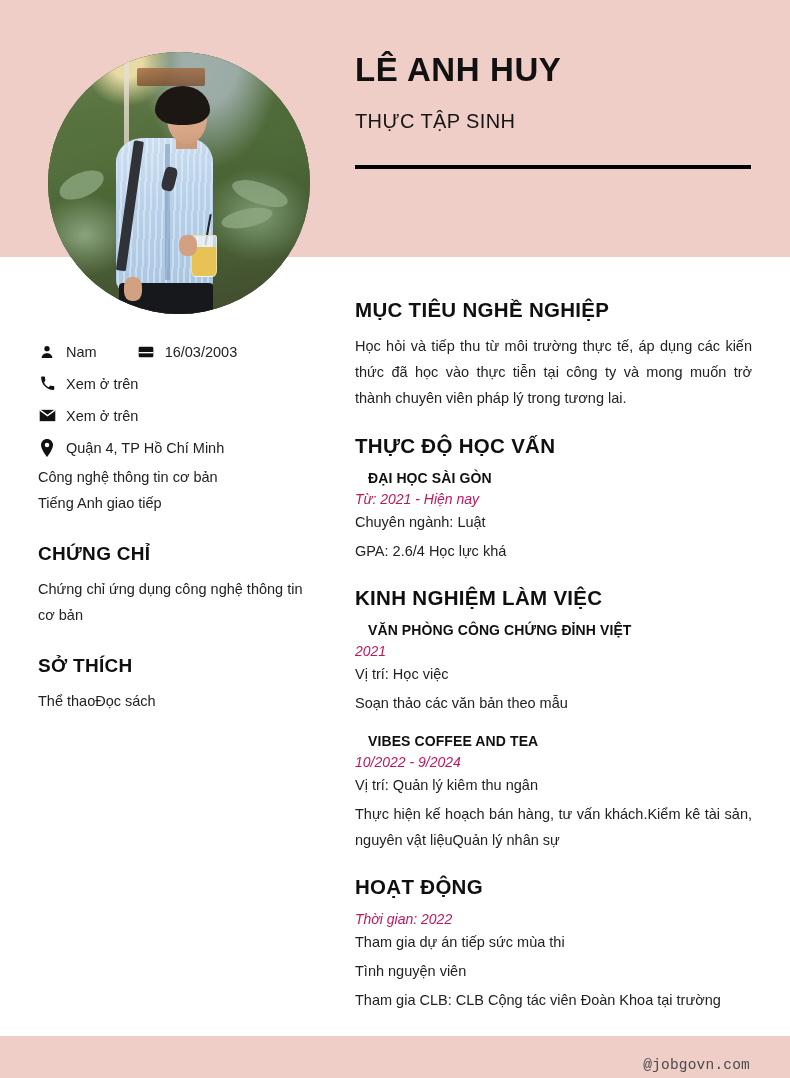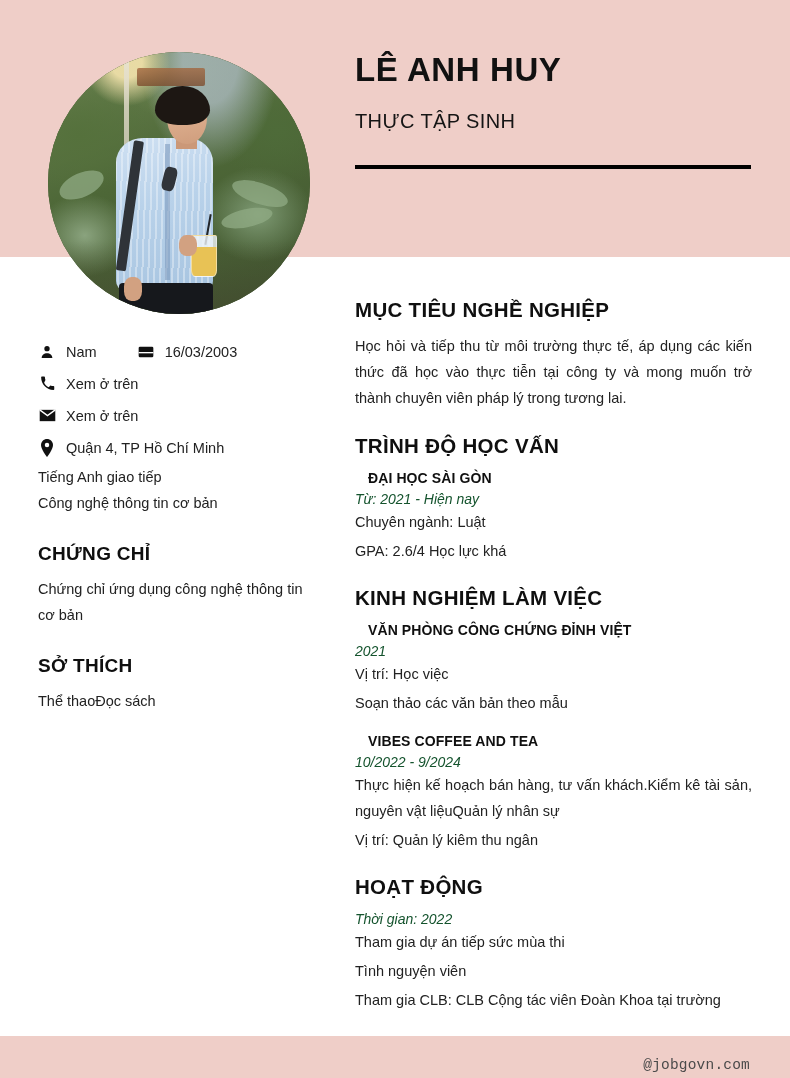--- a/index.html
+++ b/index.html
@@ -343,21 +343,21 @@
     font-size: 14px;
     font-weight: 700;
     letter-spacing: 0.1px;
     color: #0f0f0f;
     margin-top: 2px;
     margin-left: 13px;
   }
   .r-date {
     font-size: 14px;
     font-style: italic;
-    color: #14532d;
+    color: #be185d;
     margin-top: 5px;
   }
   .r-line {
     font-size: 14.5px;
     color: #222;
     line-height: 1.78;
     margin-top: 3px;
   }
   .r-line.justify { text-align: justify; }
   .entry { margin-bottom: 16px; }
@@ -455,40 +455,40 @@
               <path d="M9 0C4.6 0 1 3.6 1 8c0 6 8 16 8 16s8-10 8-16c0-4.4-3.6-8-8-8z"></path>
               <circle cx="9" cy="8" r="3" fill="#ffffff"></circle>
             </svg>
           </span>
           <span class="contact-text">Quận 4, TP Hồ Chí Minh</span>
         </div>
       </div>
 
     </div>
 
+    <div class="sb-line">Công nghệ thông tin cơ bản</div>
     <div class="sb-line">Tiếng Anh giao tiếp</div>
-    <div class="sb-line">Công nghệ thông tin cơ bản</div>
 
     <div class="sb-heading">CHỨNG CHỈ</div>
     <div class="sb-line">Chứng chỉ ứng dụng công nghệ thông tin cơ bản</div>
 
     <div class="sb-heading">SỞ THÍCH</div>
     <div class="sb-line">Thể thaoĐọc sách</div>
 
   </div>
 
   <div class="right-col">
 
     <div class="r-section">
       <div class="r-heading">MỤC TIÊU NGHỀ NGHIỆP</div>
       <div class="r-para">Học hỏi và tiếp thu từ môi trường thực tế, áp dụng các kiến thức đã học vào thực tiễn tại công ty và mong muốn trở thành chuyên viên pháp lý trong tương lai.</div>
     </div>
 
     <div class="r-section">
-      <div class="r-heading">TRÌNH ĐỘ HỌC VẤN</div>
+      <div class="r-heading">THỰC ĐỘ HỌC VẤN</div>
       <div class="entry">
         <div class="r-sub">ĐẠI HỌC SÀI GÒN</div>
         <div class="r-date">Từ: 2021 - Hiện nay</div>
         <div class="r-line">Chuyên ngành: Luật</div>
         <div class="r-line">GPA: 2.6/4 Học lực khá</div>
       </div>
     </div>
 
     <div class="r-section">
       <div class="r-heading">KINH NGHIỆM LÀM VIỆC</div>
@@ -496,22 +496,22 @@
       <div class="entry">
         <div class="r-sub">VĂN PHÒNG CÔNG CHỨNG ĐỈNH VIỆT</div>
         <div class="r-date">2021</div>
         <div class="r-line">Vị trí: Học việc</div>
         <div class="r-line">Soạn thảo các văn bản theo mẫu</div>
       </div>
 
       <div class="entry">
         <div class="r-sub">VIBES COFFEE AND TEA</div>
         <div class="r-date">10/2022 - 9/2024</div>
+        <div class="r-line">Vị trí: Quản lý kiêm thu ngân</div>
         <div class="r-line justify">Thực hiện kế hoạch bán hàng, tư vấn khách.Kiểm kê tài sản, nguyên vật liệuQuản lý nhân sự</div>
-        <div class="r-line">Vị trí: Quản lý kiêm thu ngân</div>
       </div>
     </div>
 
     <div class="r-section">
       <div class="r-heading">HOẠT ĐỘNG</div>
       <div class="r-date tight">Thời gian: 2022</div>
       <div class="r-line">Tham gia dự án tiếp sức mùa thi</div>
       <div class="r-line">Tình nguyện viên</div>
       <div class="r-line">Tham gia CLB: CLB Cộng tác viên Đoàn Khoa tại trường</div>
     </div>

